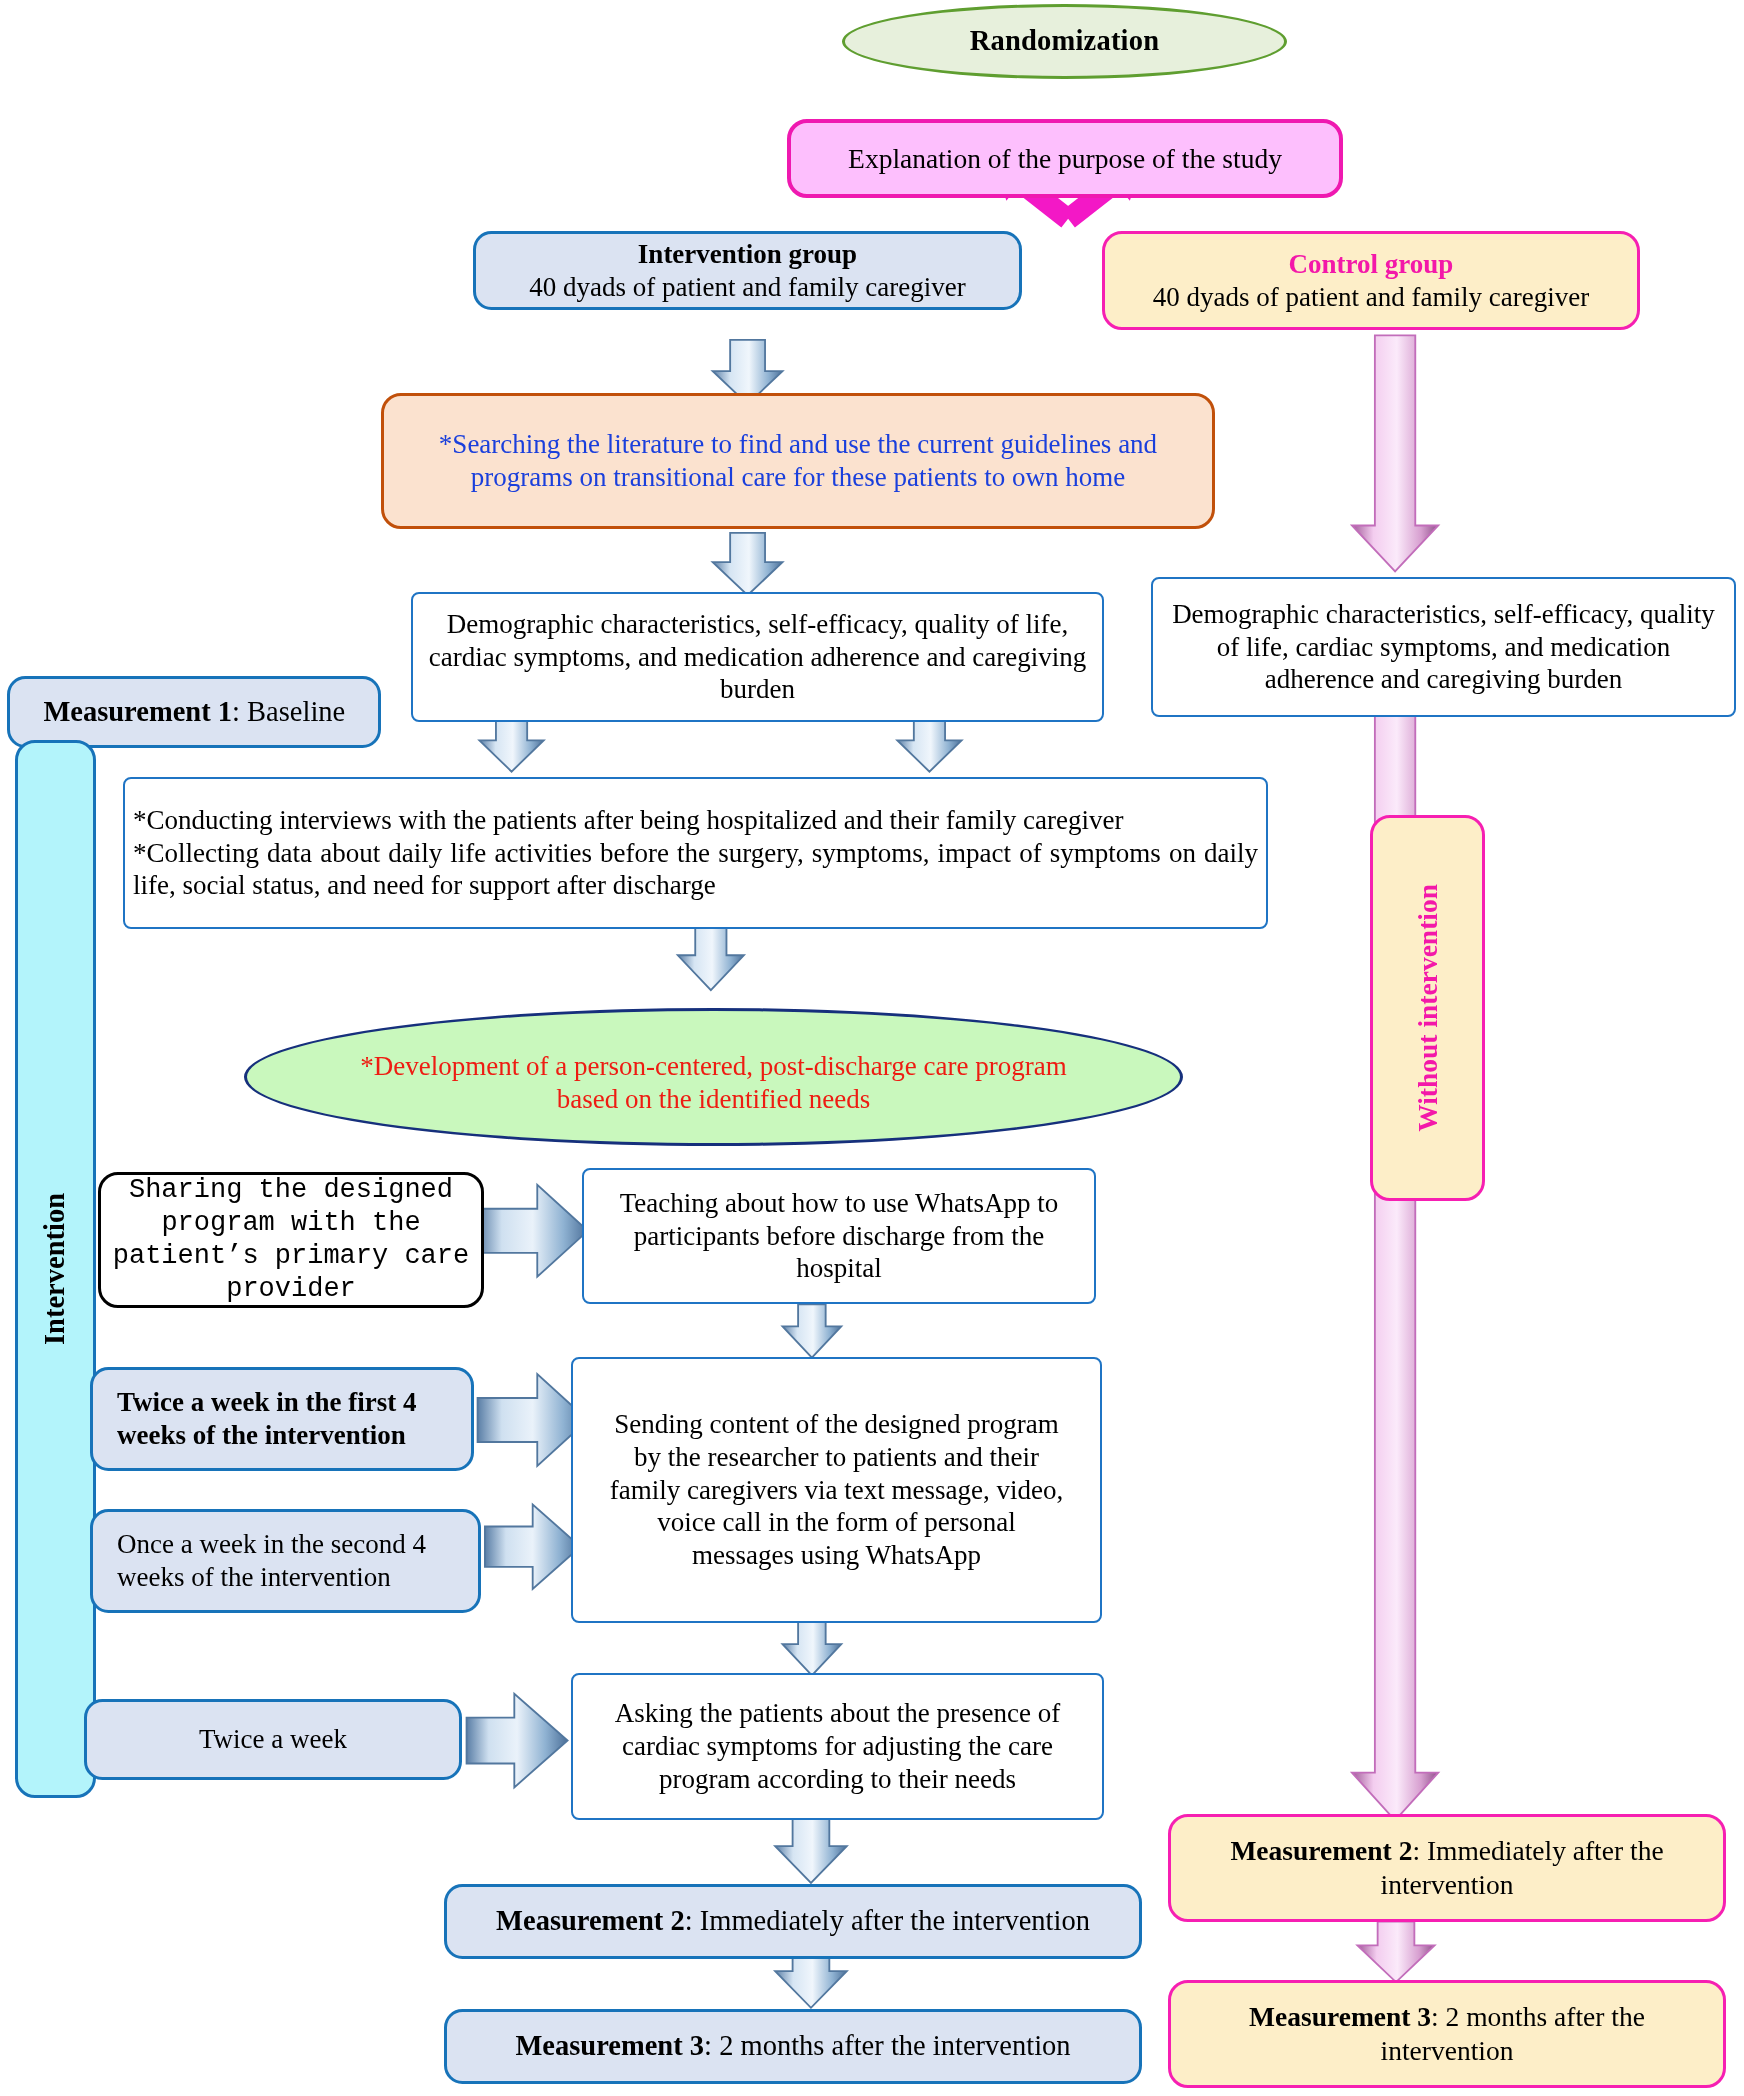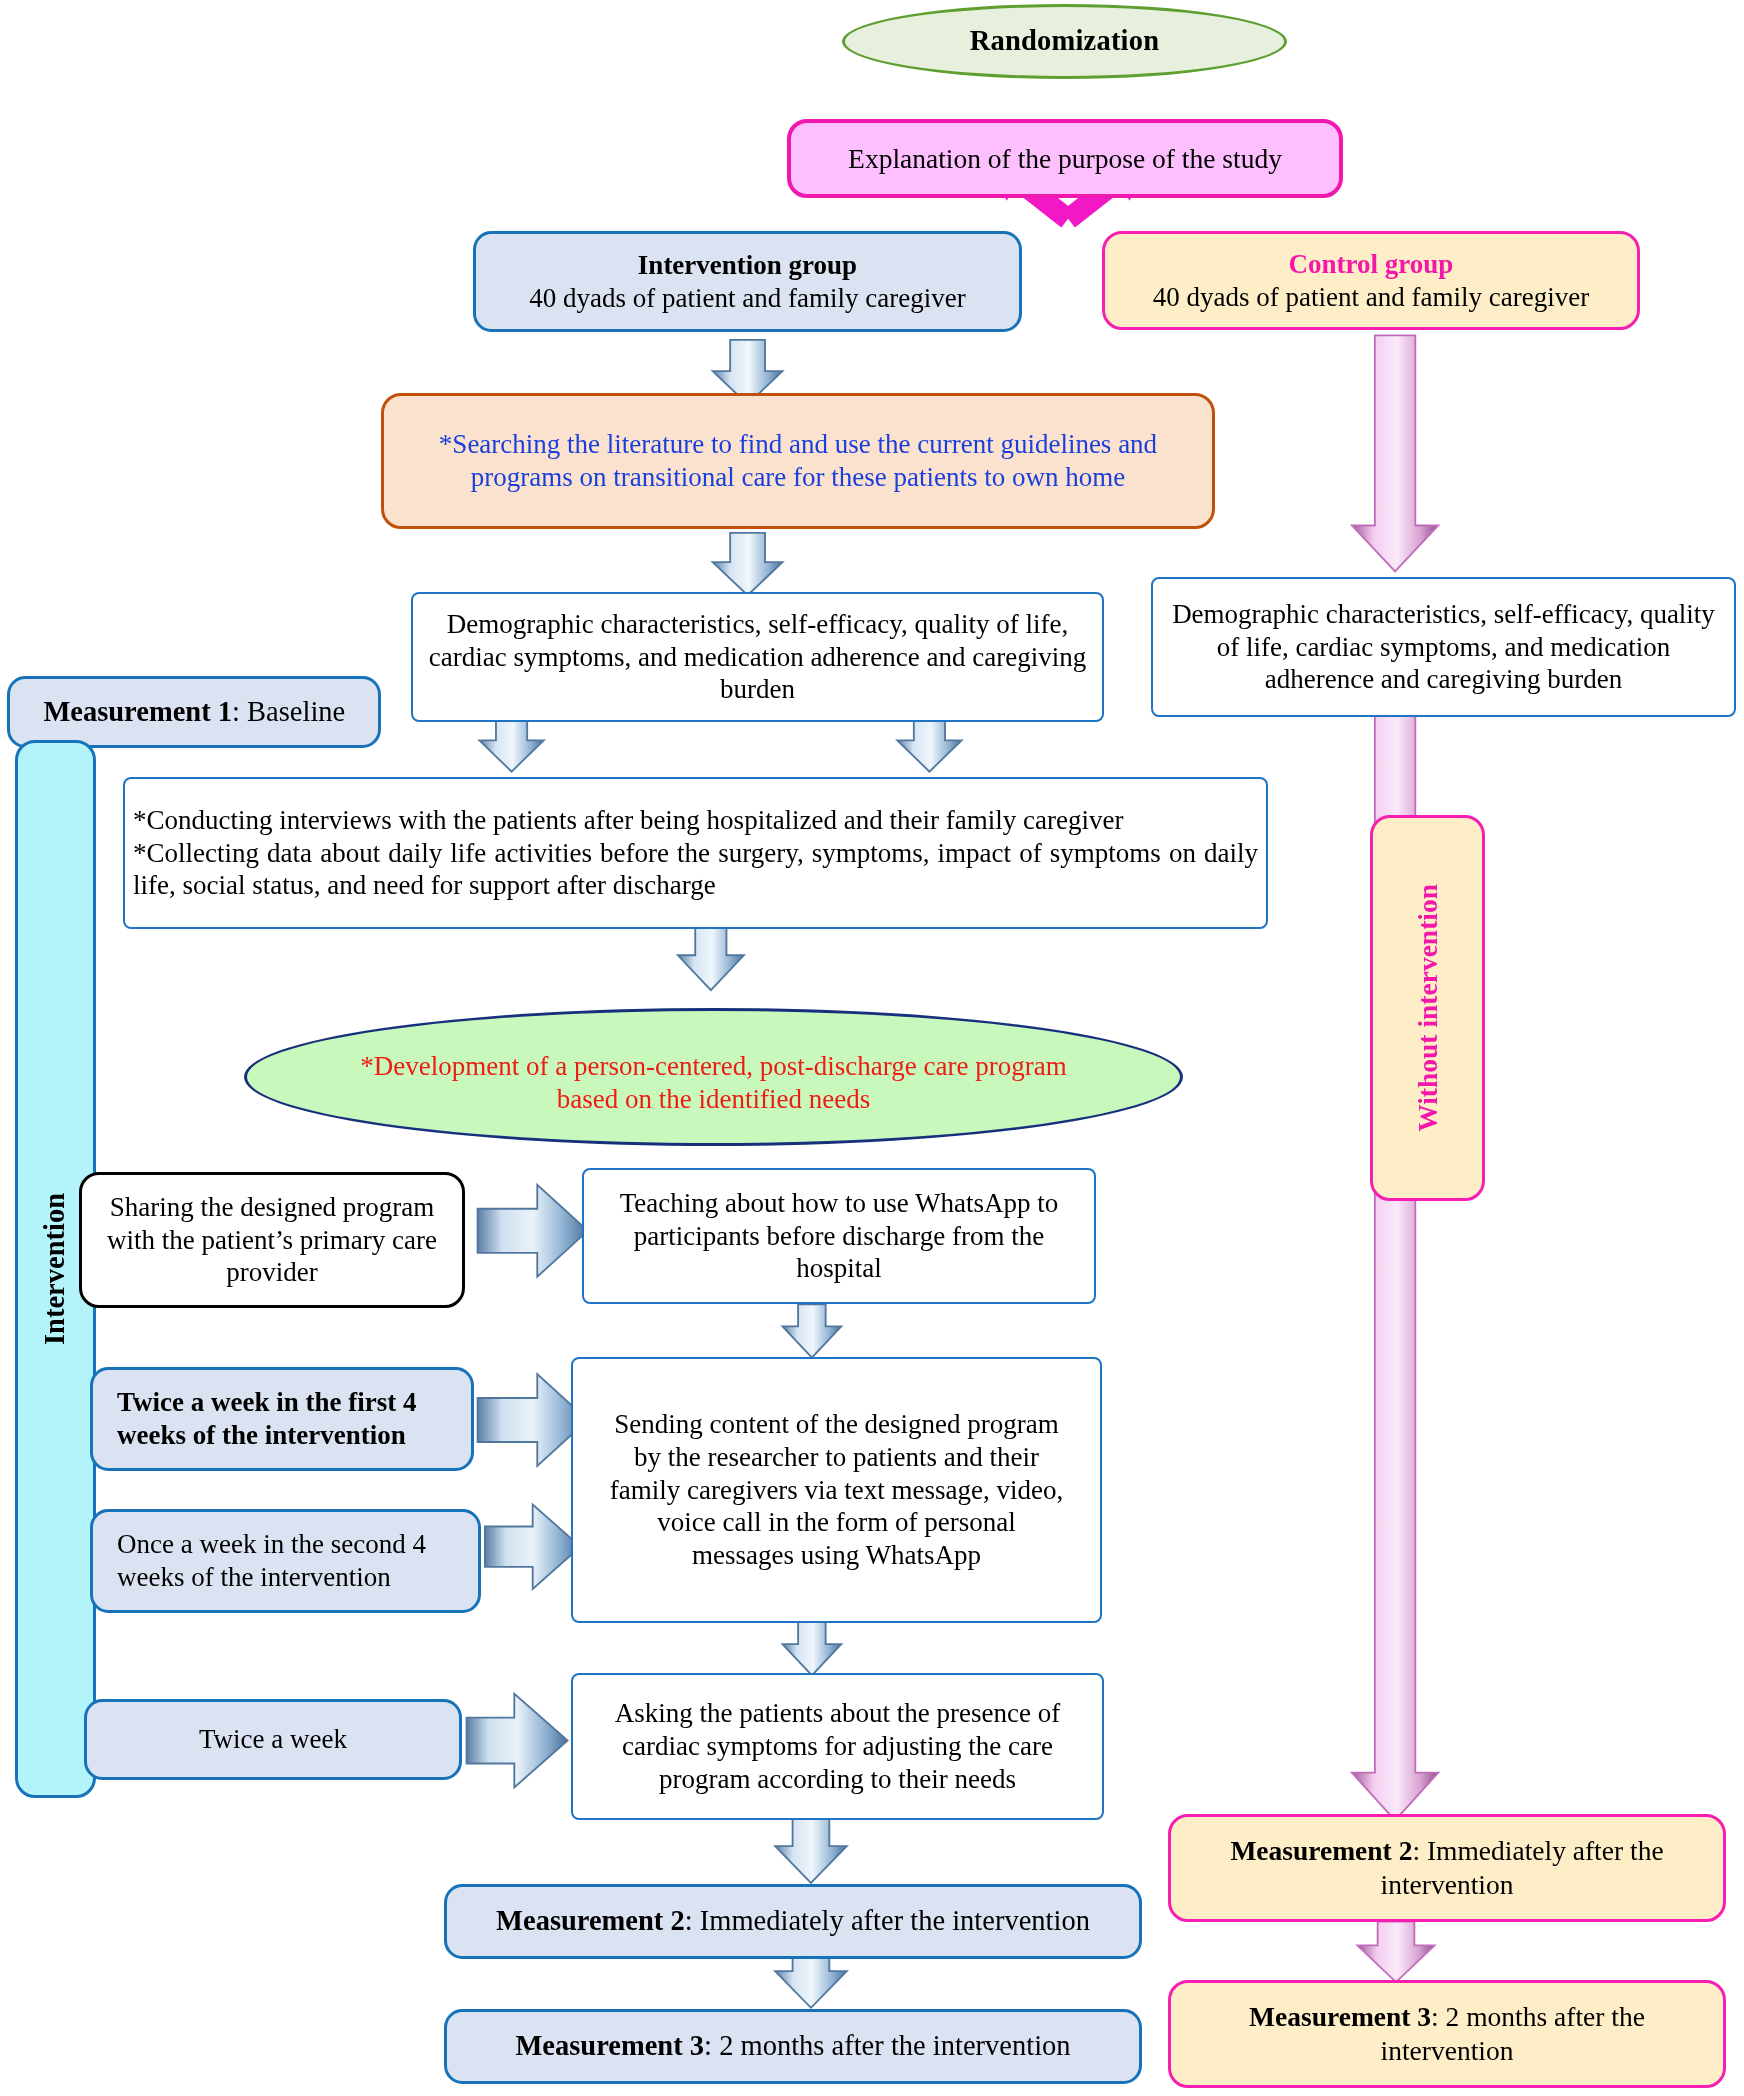--- a/index.html
+++ b/index.html
@@ -211,21 +211,21 @@
   </svg>
 
   <div class="node ellipse-green-top" style="left:842px; top:3.7px; width:445px; height:75px;">
     <span class="txt">Randomization</span>
   </div>
 
   <div class="node rr-pink" style="left:787px; top:119px; width:556px; height:79px;">
     <span class="txt">Explanation of the purpose of the study</span>
   </div>
 
-  <div class="node rr-blue-fill" style="left:473px; top:231px; width:549px; height:101px;">
+  <div class="node rr-blue-fill" style="left:473px; top:231px; width:549px; height:79px;">
     <span class="txt">
       <span class="bold">Intervention group</span><br>
       <span>40 dyads of patient and family caregiver</span>
     </span>
   </div>
 
   <div class="node rr-yellow" style="left:1102px; top:231px; width:538px; height:99px;">
     <span class="txt">
       <span class="ctrl-title">Control group</span><br>
       <span>40 dyads of patient and family caregiver</span>
@@ -262,21 +262,21 @@
   </div>
 
   <div class="node rr-cyan" style="left:14.7px; top:740px; width:81px; height:1058px;">
     <span class="vert-label">Intervention</span>
   </div>
 
   <div class="node rr-yellow" style="left:1370px; top:815px; width:115px; height:386px;">
     <span class="vert-label-pink">Without intervention</span>
   </div>
 
-  <div class="node rr-white-black" style="left:79px; top:1172px; width:386px; height:136px;">
+  <div class="node rr-white-black" style="left:98px; top:1172px; width:386px; height:136px;font-family:Liberation Mono, monospace;">
     <span class="txt">Sharing the designed program with the patient’s primary care provider</span>
   </div>
 
   <div class="node rr-white-blue" style="left:582px; top:1168px; width:514px; height:136px;">
     <span class="txt">Teaching about how to use WhatsApp to participants before discharge from the hospital</span>
   </div>
 
   <div class="node rr-blue-fill" style="left:90px; top:1367px; width:384px; height:104px;font-weight:bold;">
     <span class="txt leftal" style="padding:0 24px;">Twice a week in the first 4 weeks of the intervention</span>
   </div>

